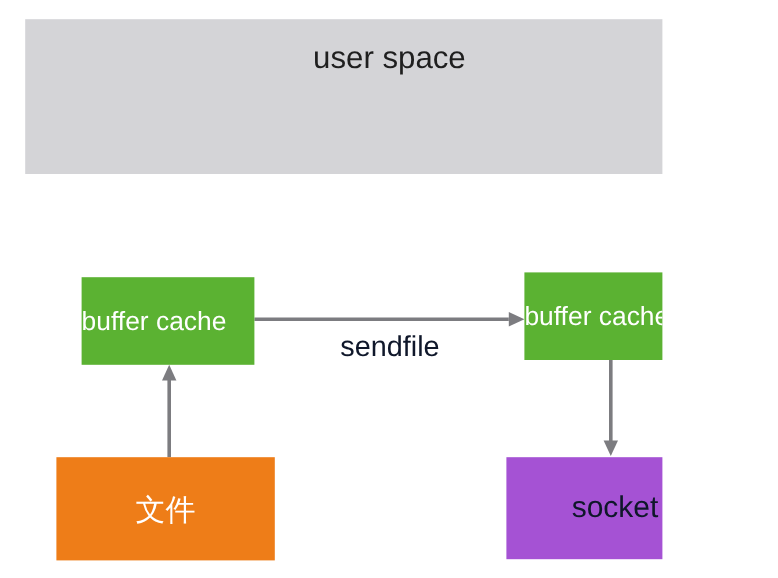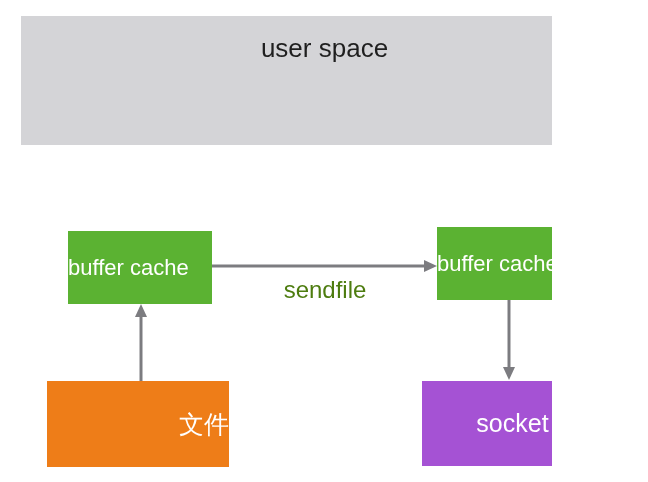--- a/index.html
+++ b/index.html
@@ -46,42 +46,42 @@
     position: absolute;
     left: 47px;
     top: 381px;
     width: 182px;
     height: 86px;
     background: #ee7d18;
     color: #ffffff;
     font-size: 25px;
     display: flex;
     align-items: center;
-    justify-content: flex-end;
+    justify-content: center;
   }
   .socket-box {
     position: absolute;
     left: 422px;
     top: 381px;
     width: 181px;
     height: 85px;
     background: #a552d4;
-    color: #ffffff;
+    color: #0f172a;
     font-size: 25px;
     display: flex;
     align-items: center;
     justify-content: center;
   }
   .sendfile-label {
     position: absolute;
     left: 240px;
     top: 276px;
     width: 170px;
     text-align: center;
-    color: #4d7c0f;
+    color: #0f172a;
     font-size: 24px;
   }
   svg.arrows {
     position: absolute;
     left: 0;
     top: 0;
     width: 648px;
     height: 482px;
     pointer-events: none;
   }

